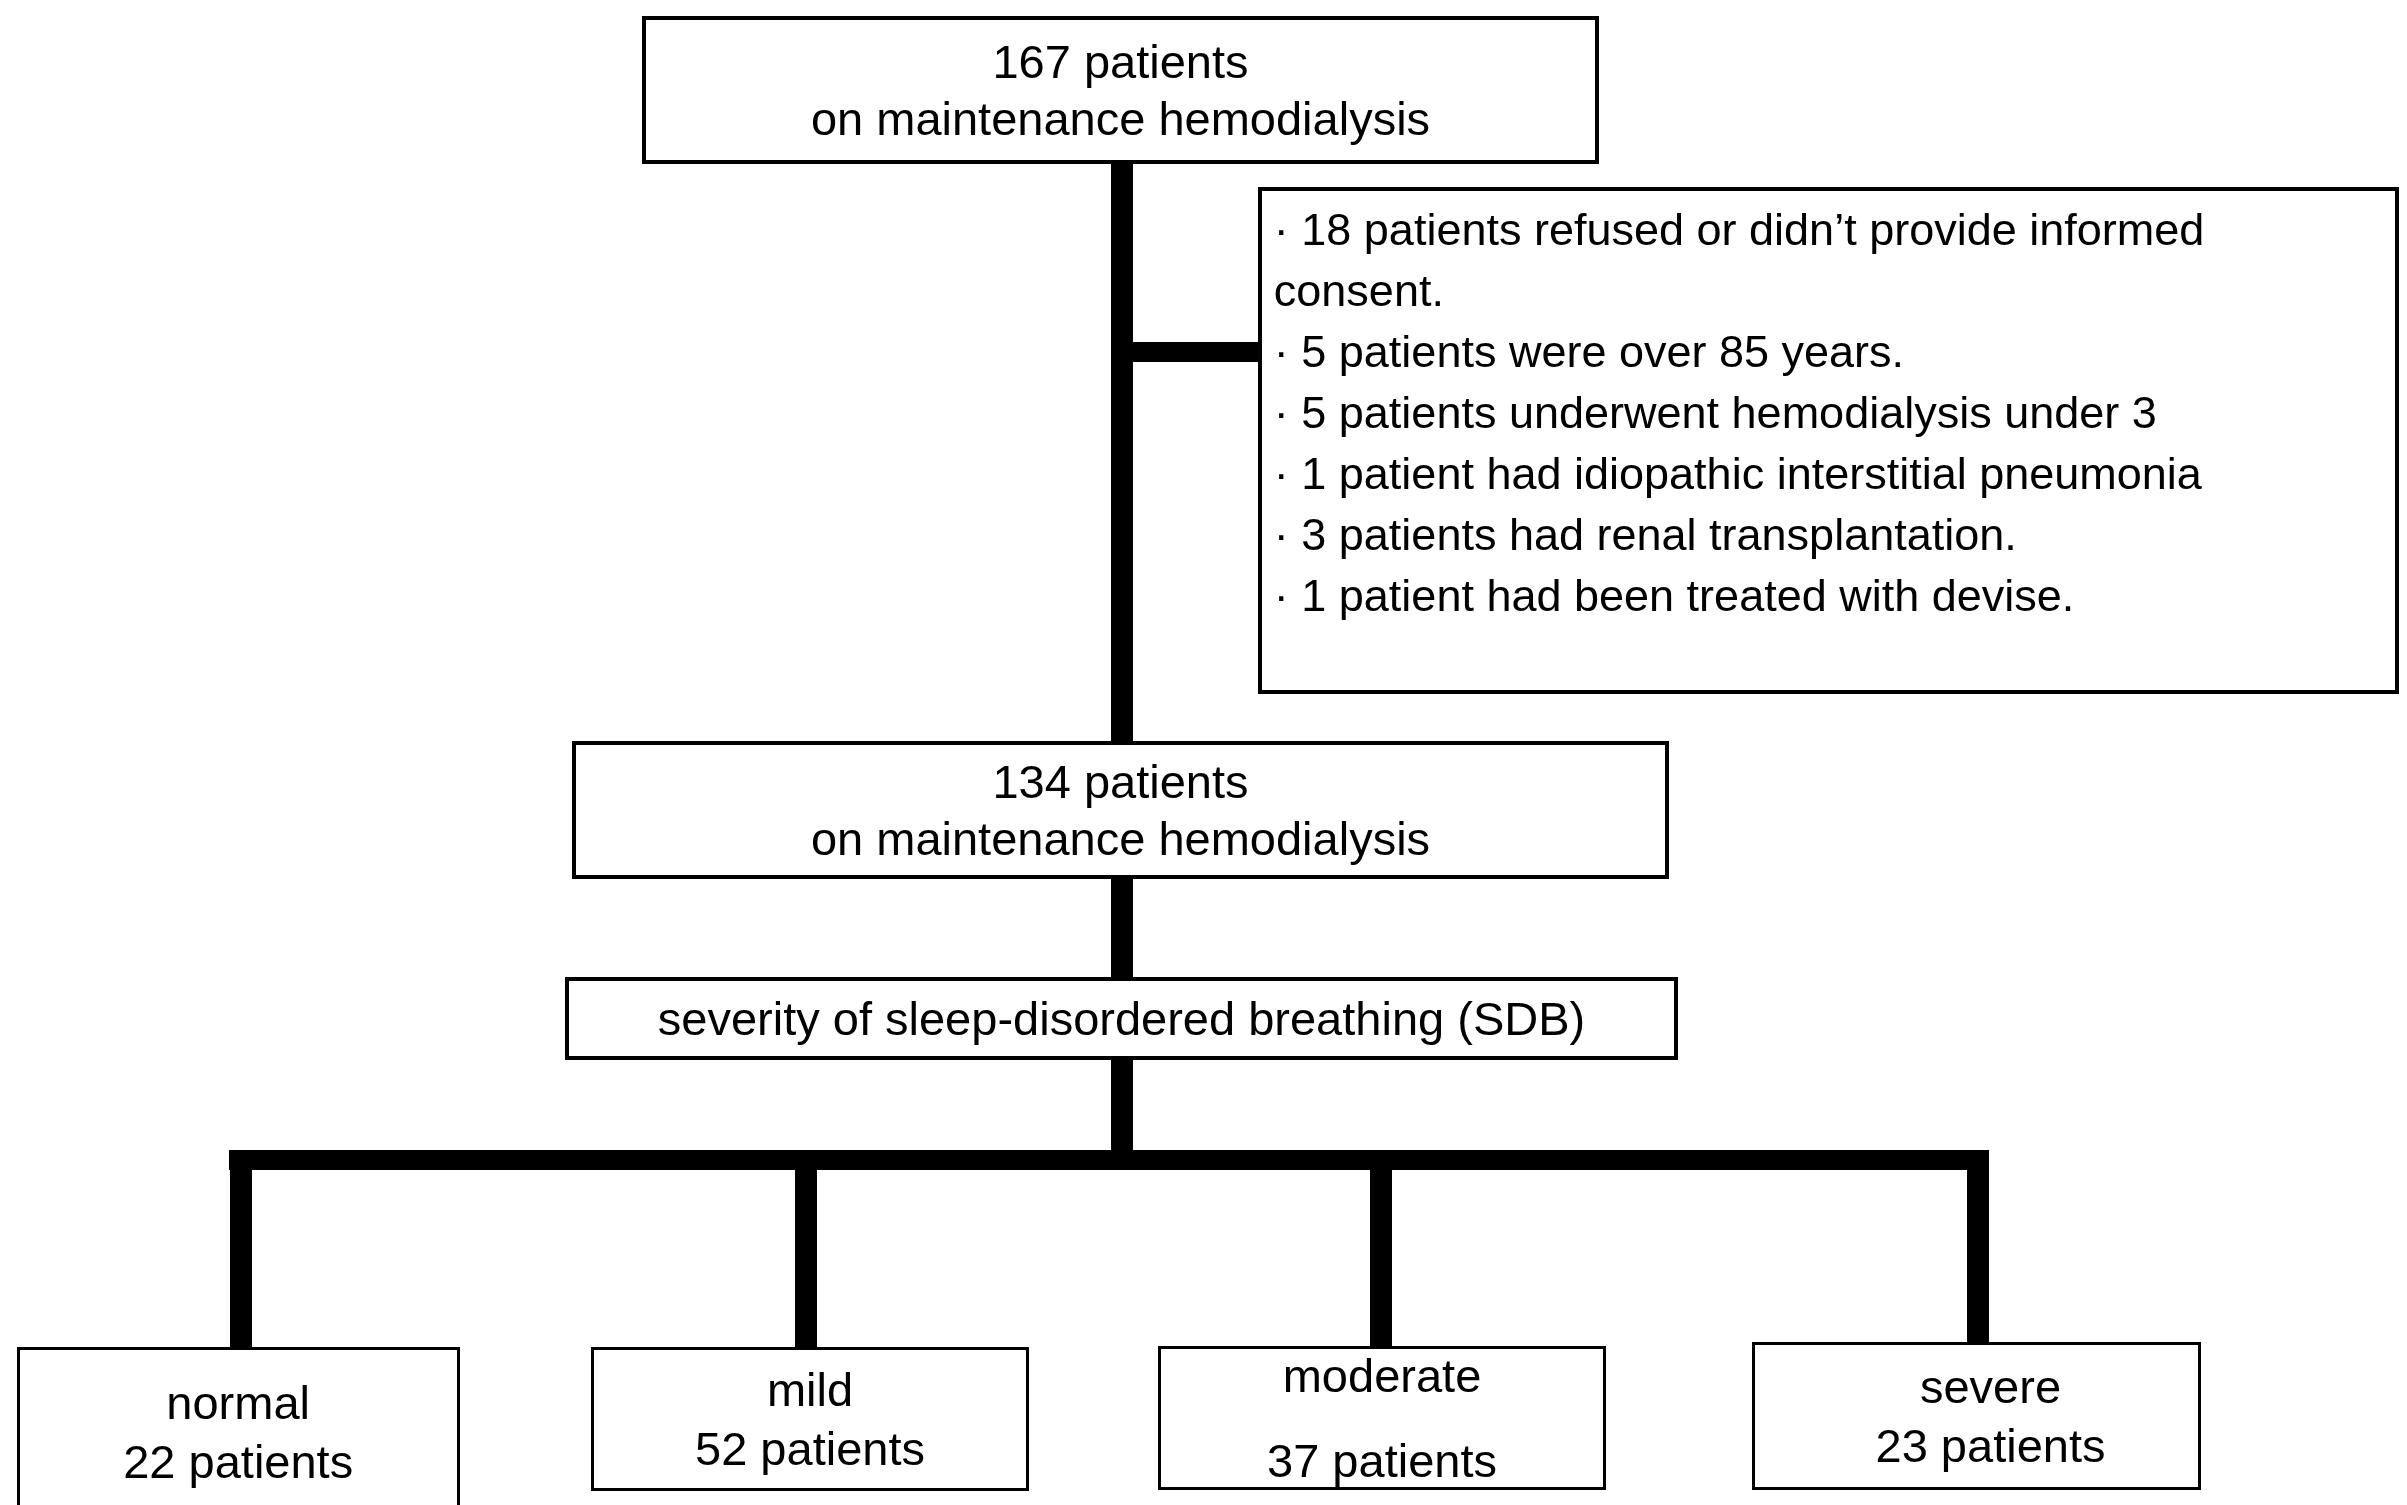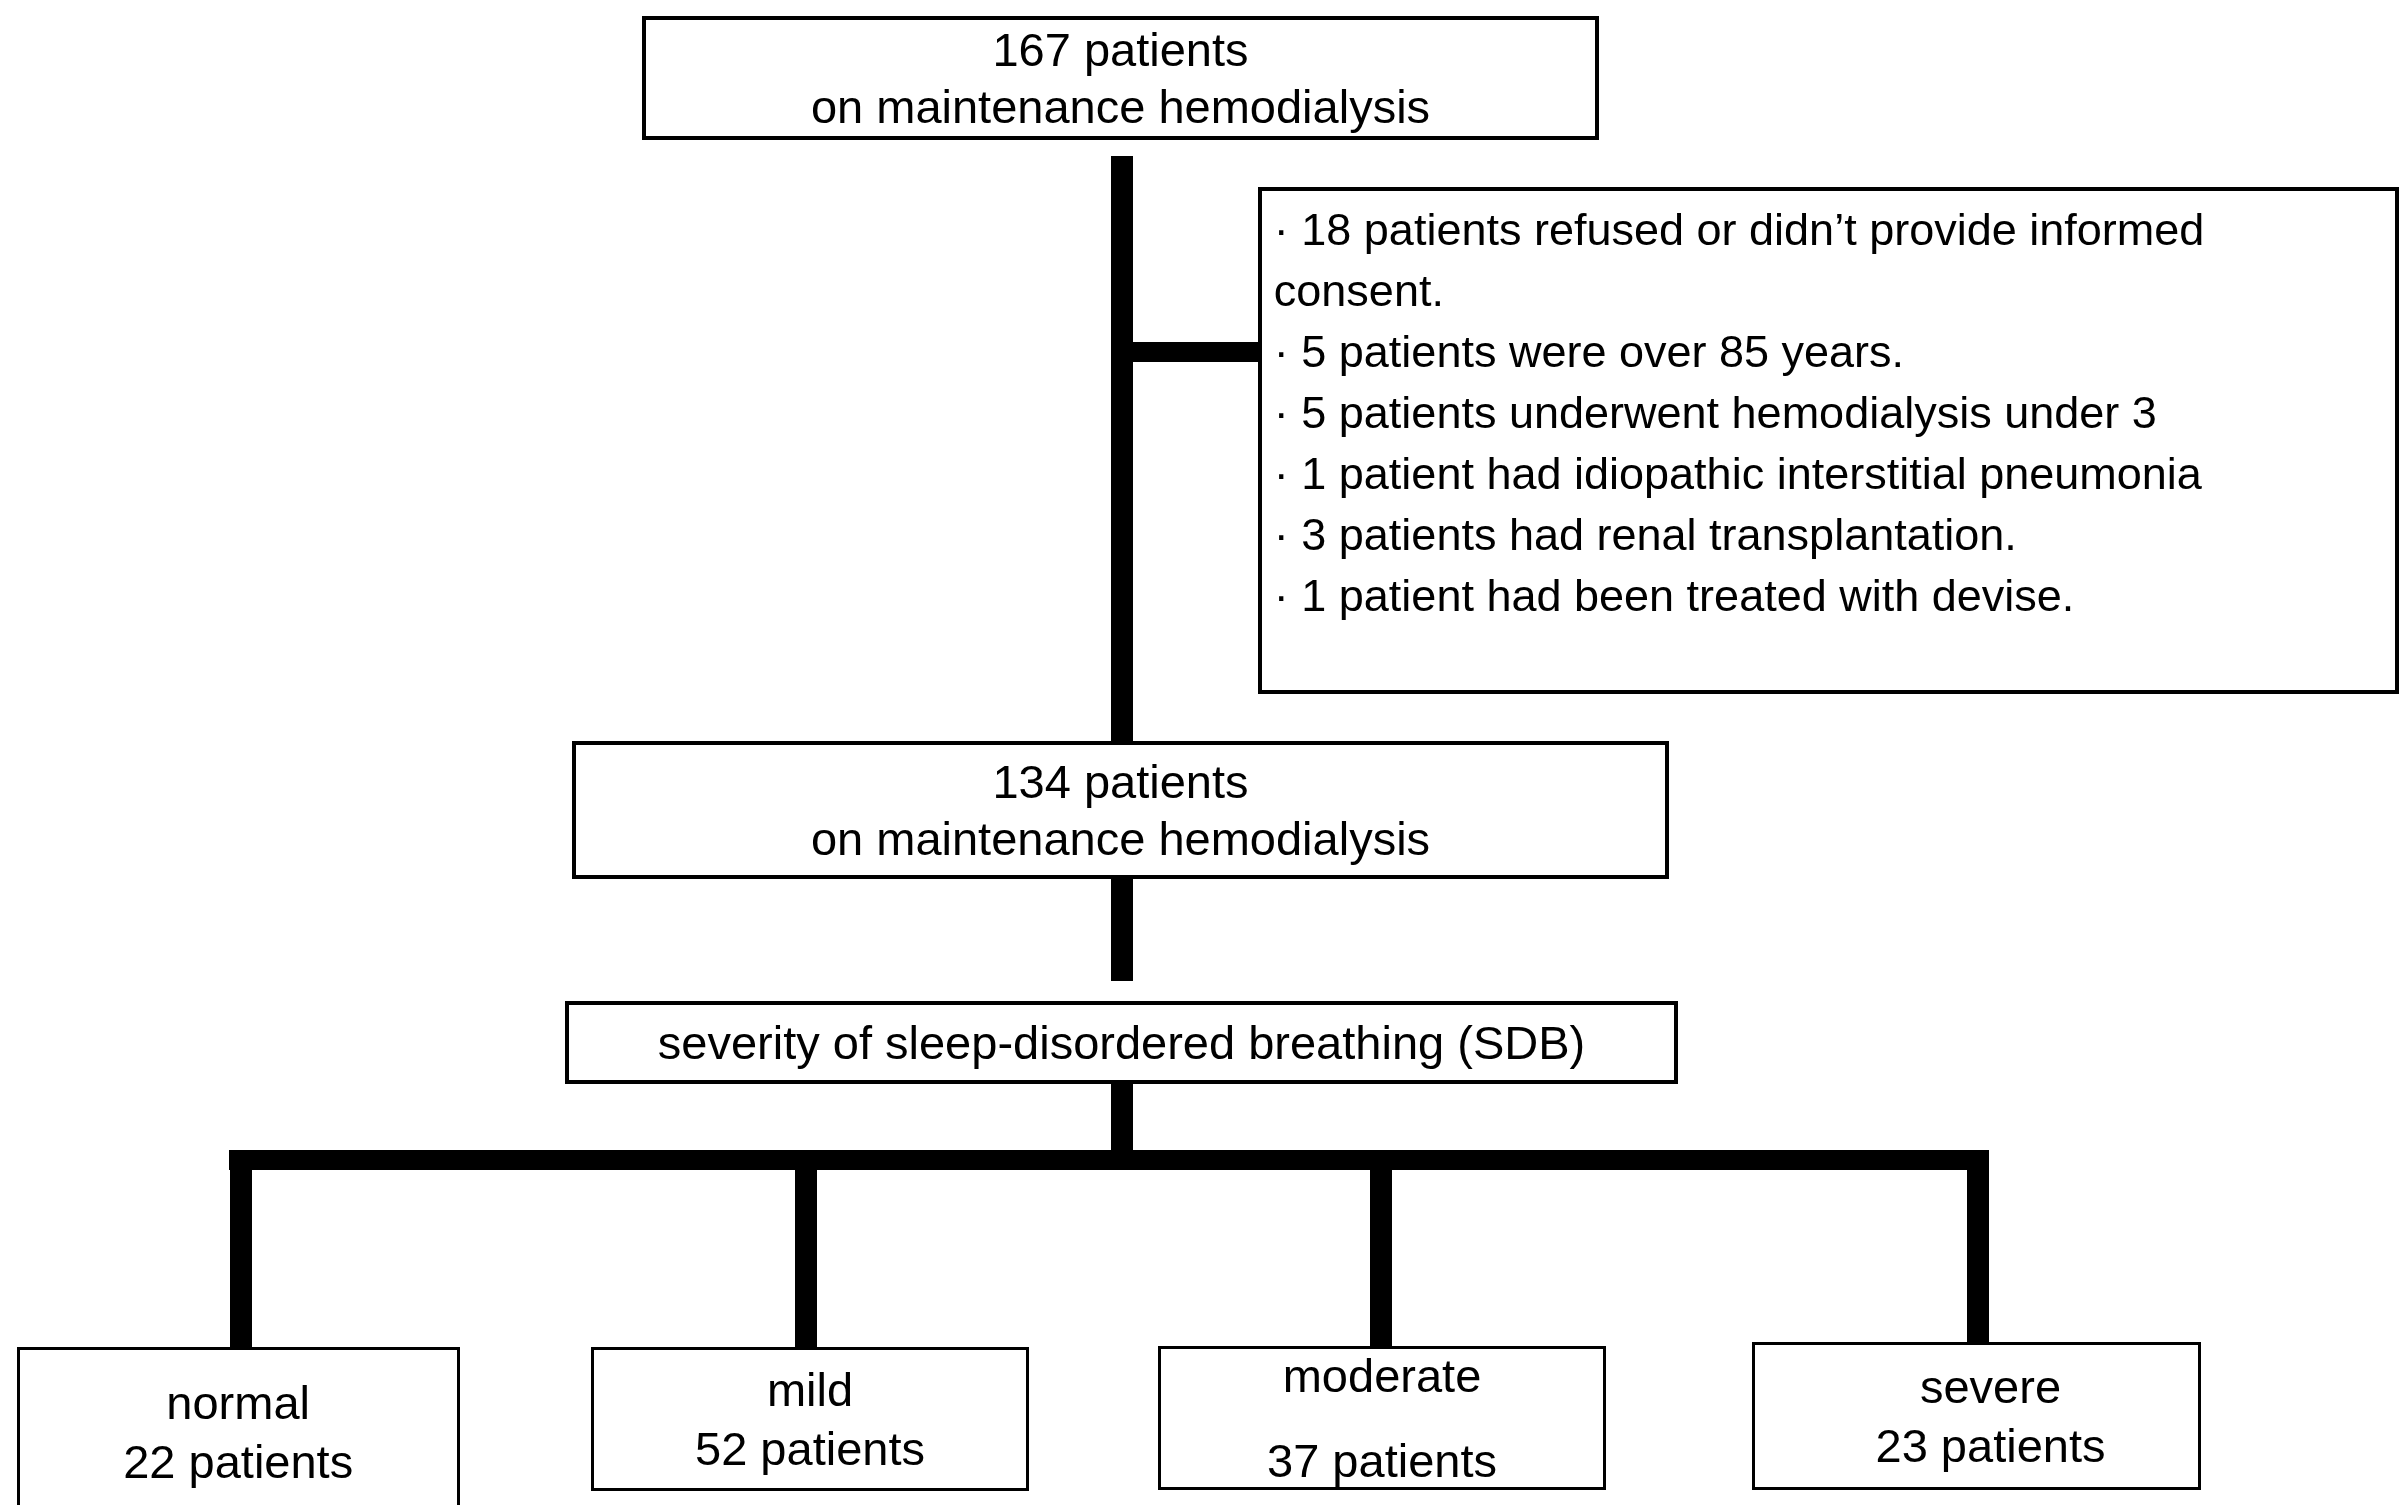--- a/index.html
+++ b/index.html
@@ -34,21 +34,20 @@
     white-space: nowrap;
   }
   .center1 {
     display: flex;
     justify-content: center;
     align-items: center;
     text-align: center;
     font-size: 47px;
     line-height: 57px;
     white-space: nowrap;
-    margin-top: 24px;
   }
   .bottom-box {
     display: flex;
     flex-direction: column;
     justify-content: center;
     align-items: center;
     text-align: center;
     font-size: 47px;
     line-height: 59px;
     white-space: nowrap;
@@ -58,21 +57,21 @@
     font-size: 45px;
     line-height: 61px;
     text-align: left;
   }
   .excl-line { white-space: nowrap; }
   .conn {
     position: absolute;
     background: #000000;
   }
   
-  #box-top        { left: 642px;  top: 15.8px;   width: 957px;  height: 124px; }
+  #box-top        { left: 642px;  top: 15.8px;   width: 957px;  height: 148px; }
   #box-exclusion  { left: 1258px; top: 187px;  width: 1141px; height: 507px; }
   #box-mid        { left: 572px;  top: 741px;  width: 1097px; height: 138px; }
   #box-sdb        { left: 565px;  top: 977px;  width: 1113px; height: 83px;  }
   #box-sev-0      { left: 16.7px;   top: 1347px; width: 443px;  height: 170px; }
   #box-sev-1      { left: 591px;  top: 1347px; width: 438px;  height: 144px; }
   #box-sev-2      { left: 1158px; top: 1346px; width: 448px;  height: 144px; gap: 26px; }
   #box-sev-3      { left: 1752px; top: 1342px; width: 449px;  height: 148px; padding-left: 28px; }
   #conn-trunk-1   { left: 1111px; top: 156px;  width: 21.7px;   height: 591px; }
   #conn-branch    { left: 1123px; top: 342px;  width: 138px;  height: 19.7px;  }
   #conn-trunk-2   { left: 1111px; top: 875px;  width: 21.7px;   height: 106px; }

